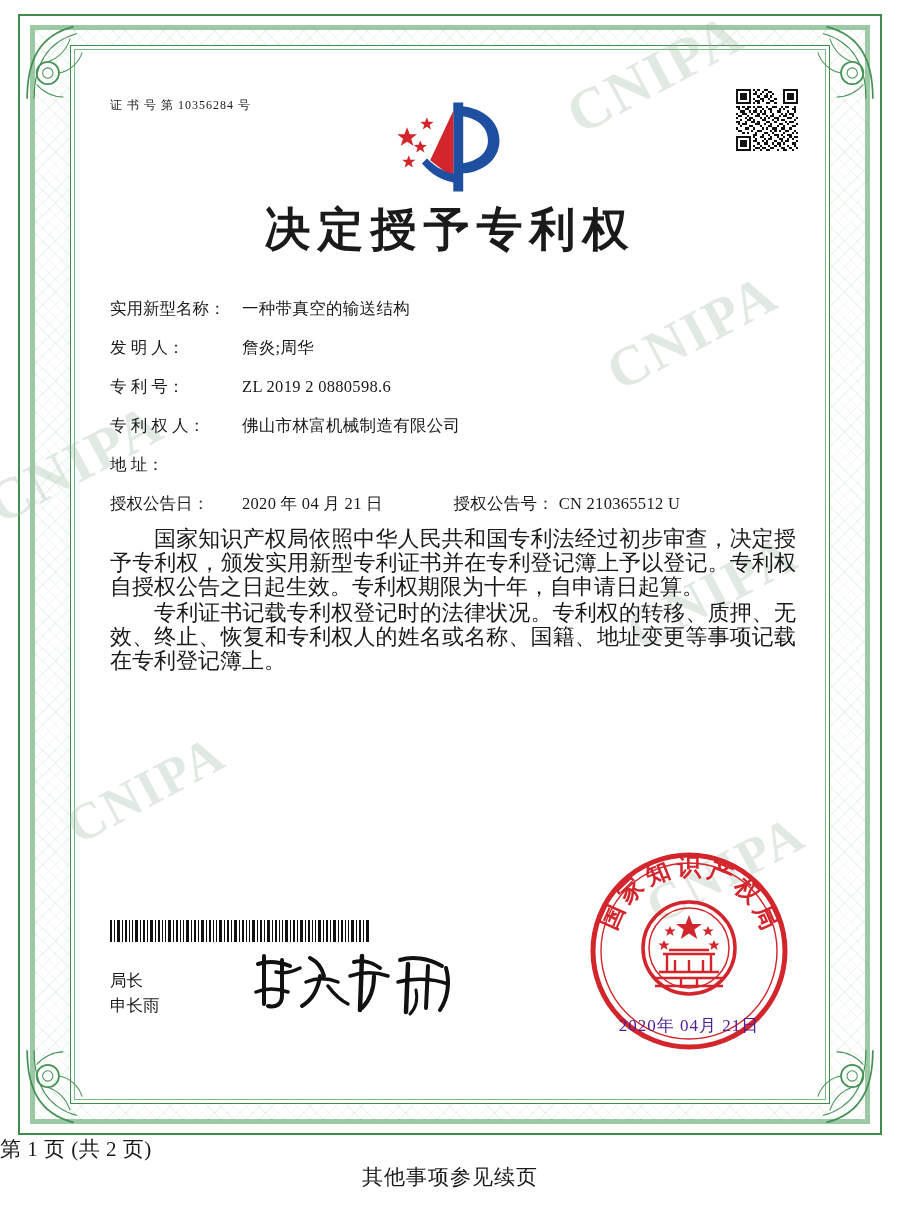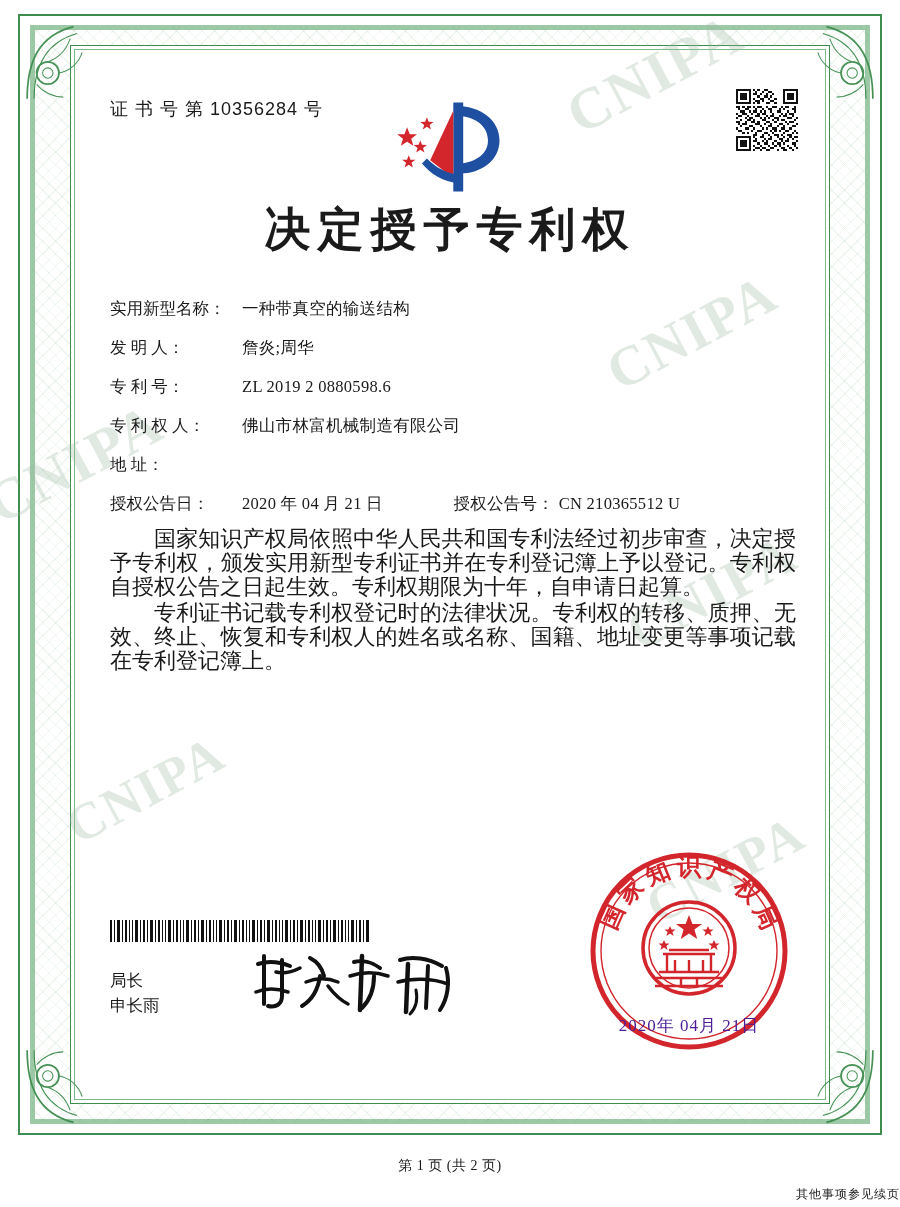--- a/index.html
+++ b/index.html
@@ -116,23 +116,23 @@
     left: 74px;
     top: 49px;
     right: 74px;
     bottom: 107px;
   }
 
   .cert-no {
     position: absolute;
     left: 36px;
     top: 48px;
-    font-size: 18px;
+    font-size: 12px;
     letter-spacing: 1px;
-    font-family: Liberation Sans, sans-serif;
+    font-family: Liberation Serif, serif;
   }
 
   
   .qr {
     position: absolute;
     right: 28px;
     top: 40px;
     width: 62px;
     height: 62px;
   }
@@ -250,32 +250,31 @@
     text-align: center;
     color: #4c1d95;
     font-size: 17px;
     letter-spacing: 1px;
     font-family: "Liberation Serif", serif;
   }
 
   .page-num {
     position: absolute;
     left: 0; right: 0;
-    bottom: 32px;
+    bottom: 44px;
+    font-size: 21px;
+    letter-spacing: 0.5px;
+  }
+
+  .footer-note {
+    position: absolute;
+    left: 0; right: 0;
+    bottom: 16px;
     text-align: center;
-    font-size: 14px;
-    letter-spacing: 0.5px;
-  }
-
-  .footer-note {
-    position: absolute;
-    left: 0; right: 0;
-    bottom: 4px;
-    text-align: right;
-    font-size: 12px;
+    font-size: 21px;
     letter-spacing: 1px;
   }
 </style>
 </head>
 <body>
 
 <div class="page">
 
   <div class="guilloche"></div>
   <div class="guilloche-mask"></div>

